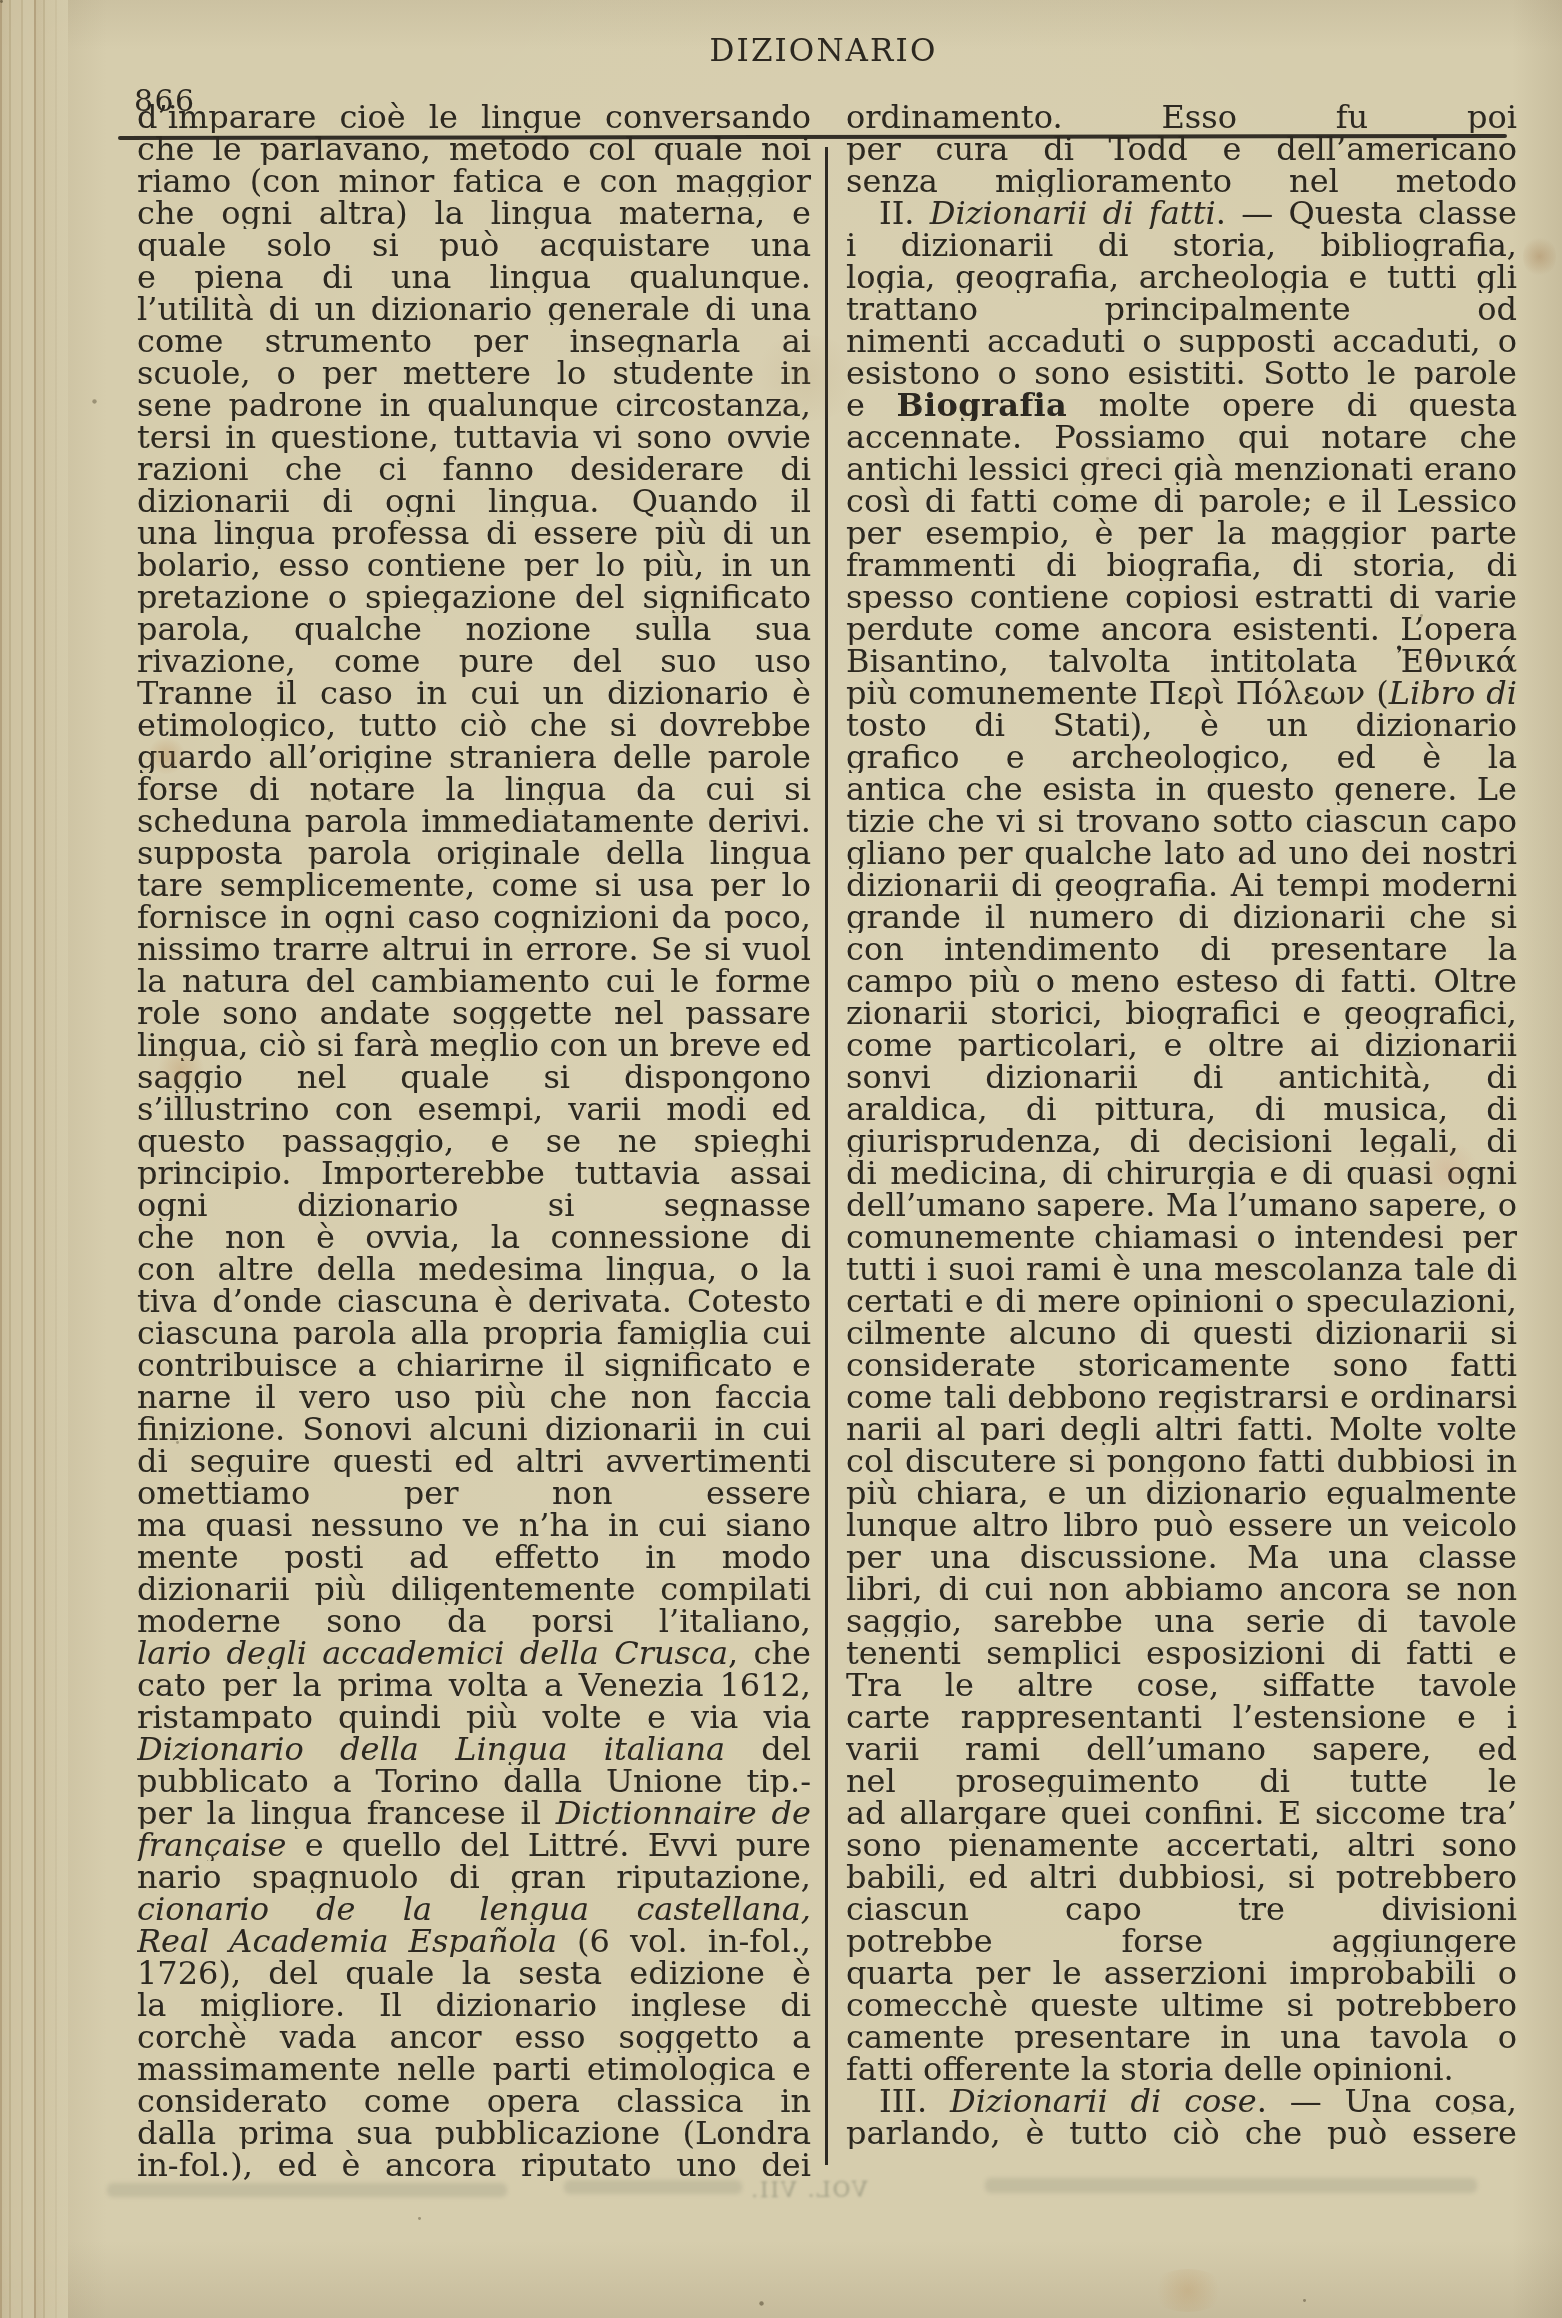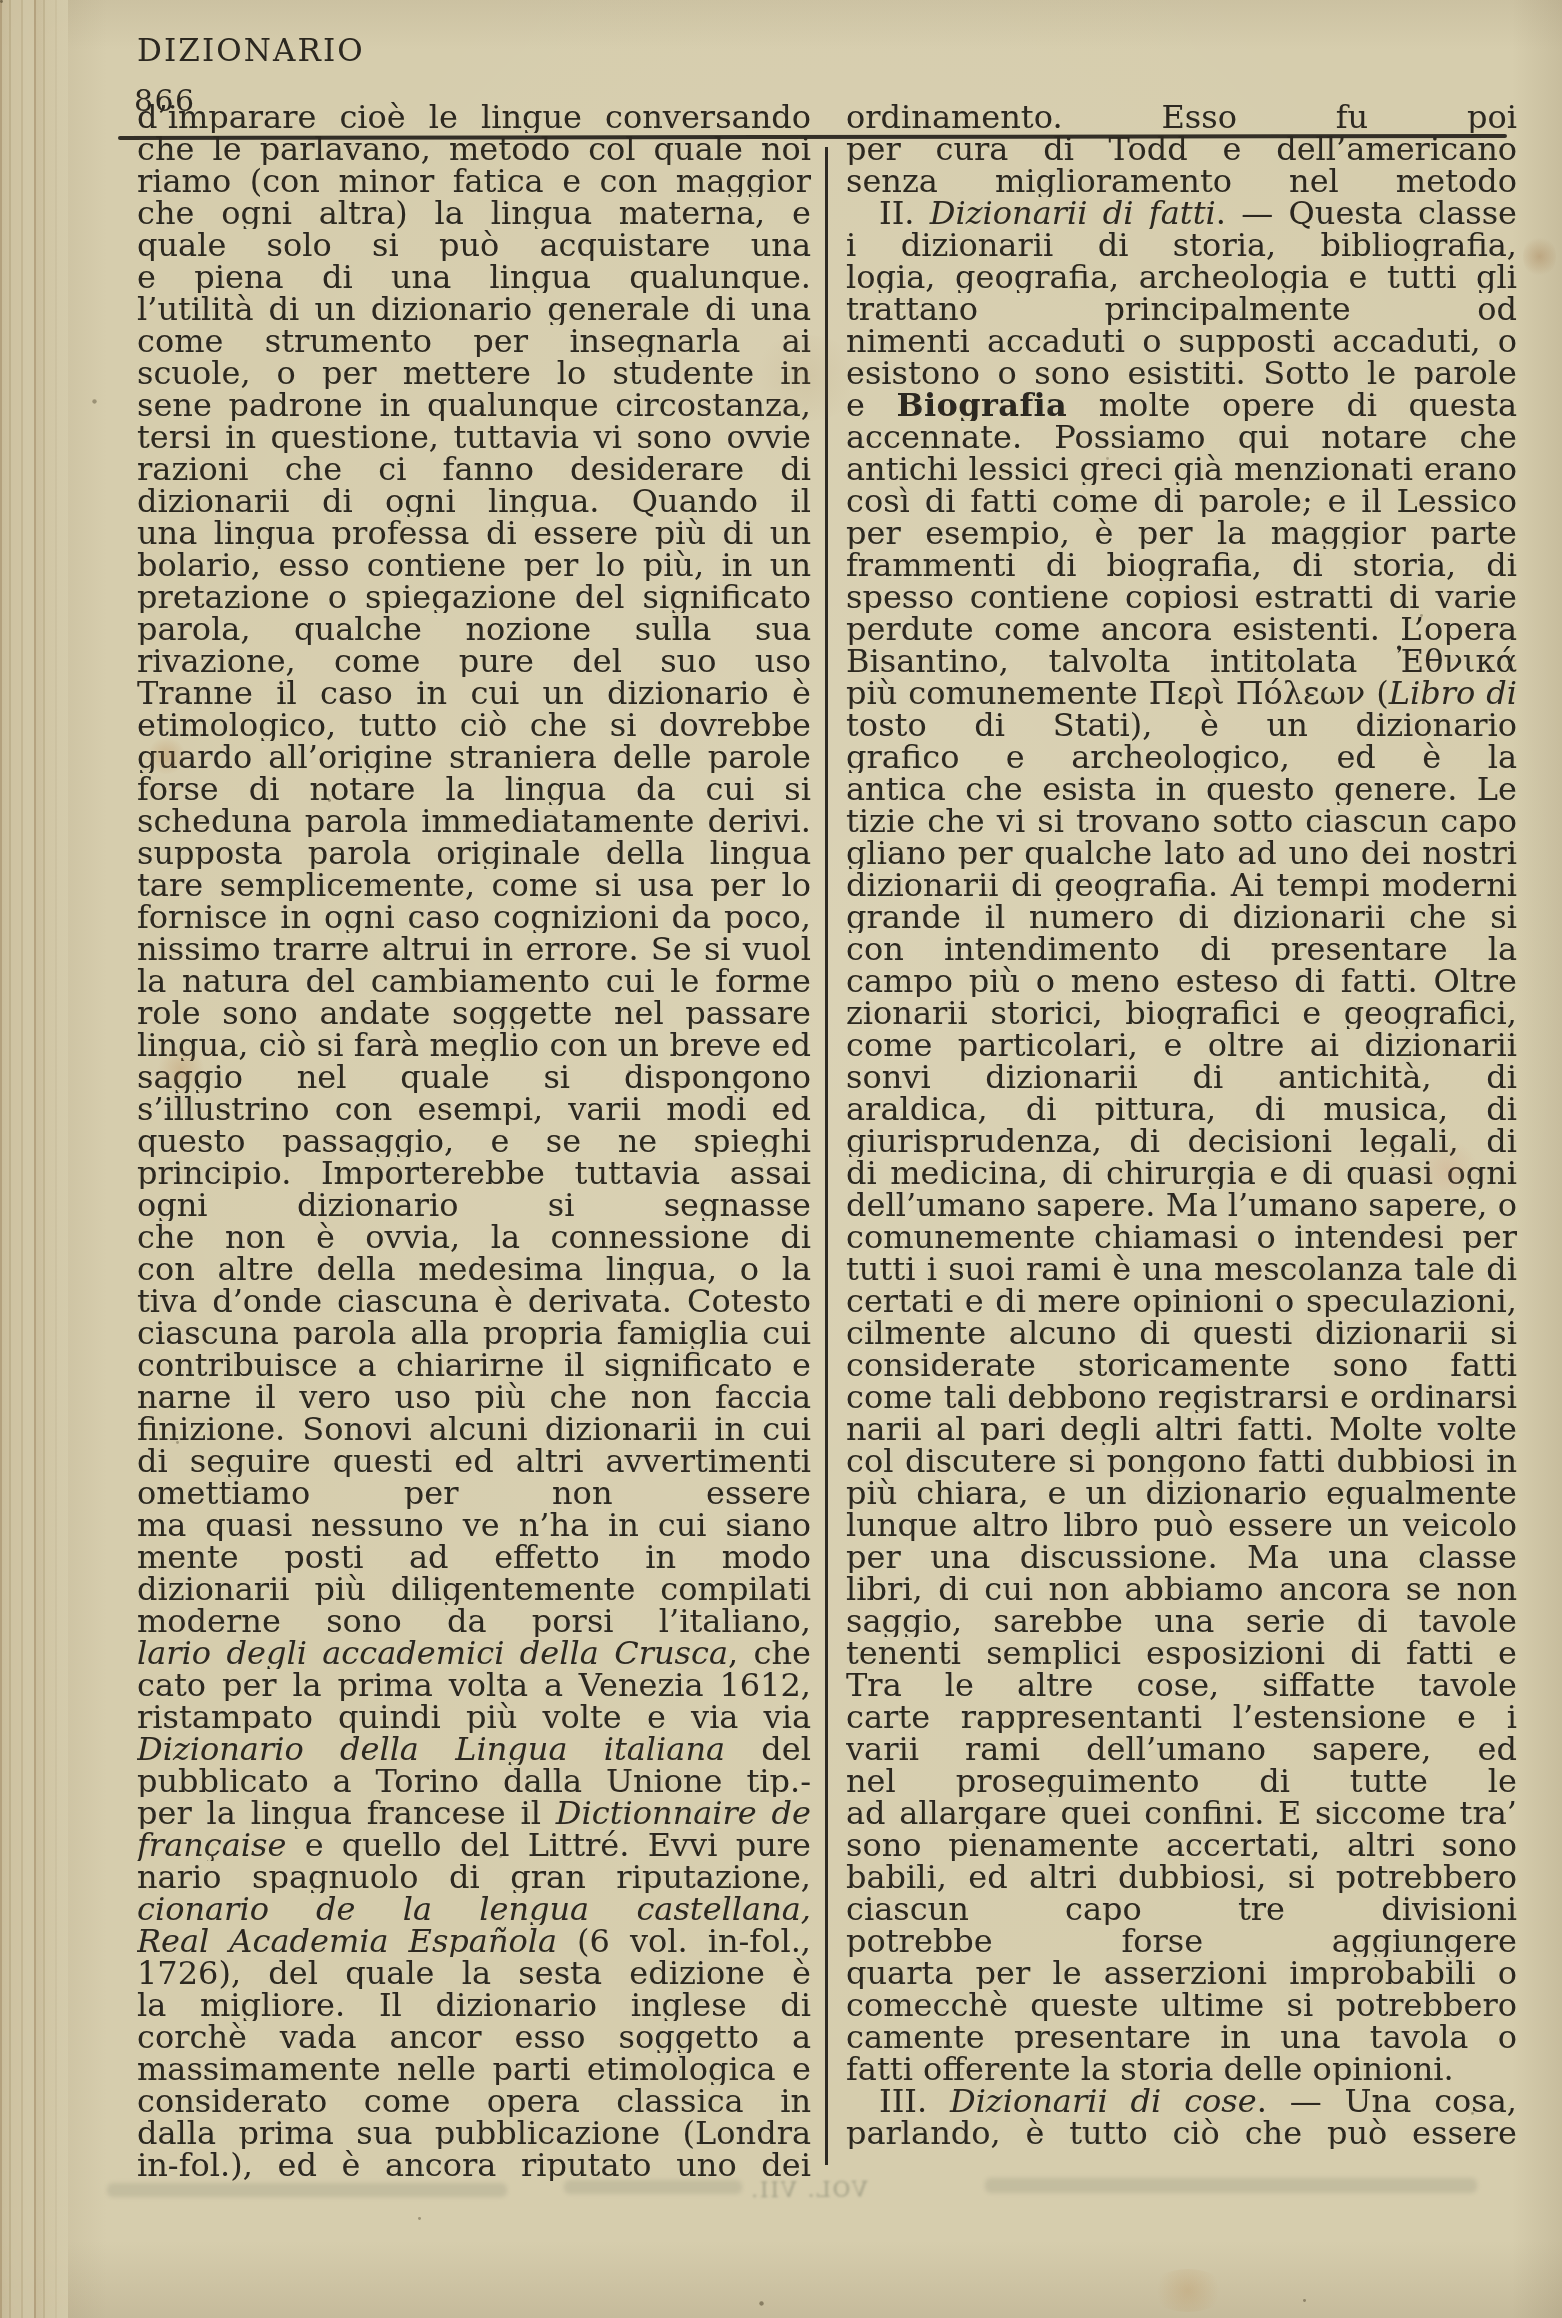--- a/index.html
+++ b/index.html
@@ -32,21 +32,21 @@
         #c4b794 21.4px, #c4b794 23.5px,
         #d4caaa 23.5px, #d4caaa 34px);
     opacity:.85;
   }
   .header{position:absolute;top:31px;left:0;width:1562px;height:50px;}
   .page-number{
     position:absolute;left:134px;top:4.3px;
     font-size:30px;letter-spacing:1.4px;margin-top:48px;
   }
   .page-title{
-    position:absolute;left:137px;width:1373px;top:1.4px;
+    position:absolute;left:137px;width:1373px;top:1.4px;text-align:center;
     font-size:31px;letter-spacing:2.1px;font-weight:normal;
   }
   .header-rule{
     position:absolute;left:118px;top:135px;width:1389px;height:3.6px;
     background:#332f27;border-radius:2.1px;transform:rotate(-0.08deg);
   }
   .column-divider{
     position:absolute;left:825px;top:147px;width:2.9px;height:2018px;
     background:#2e2b24;
   }

